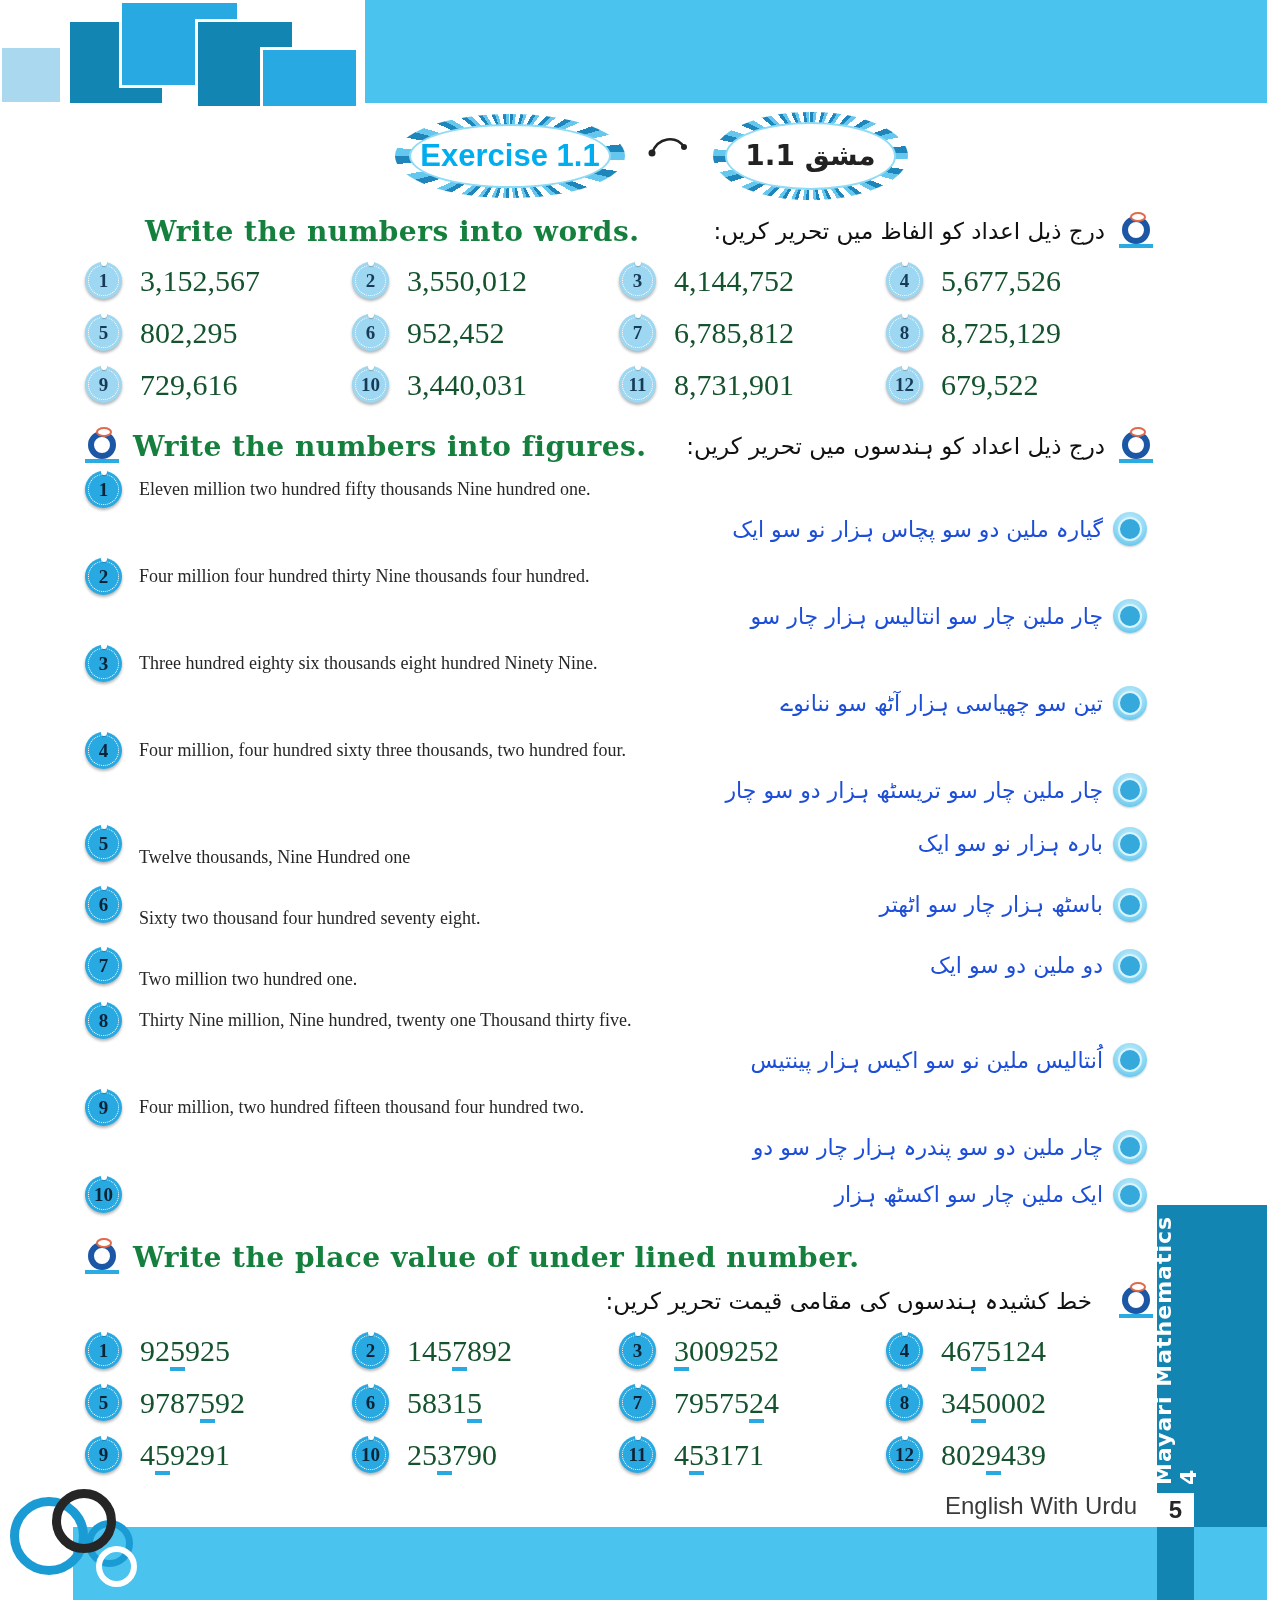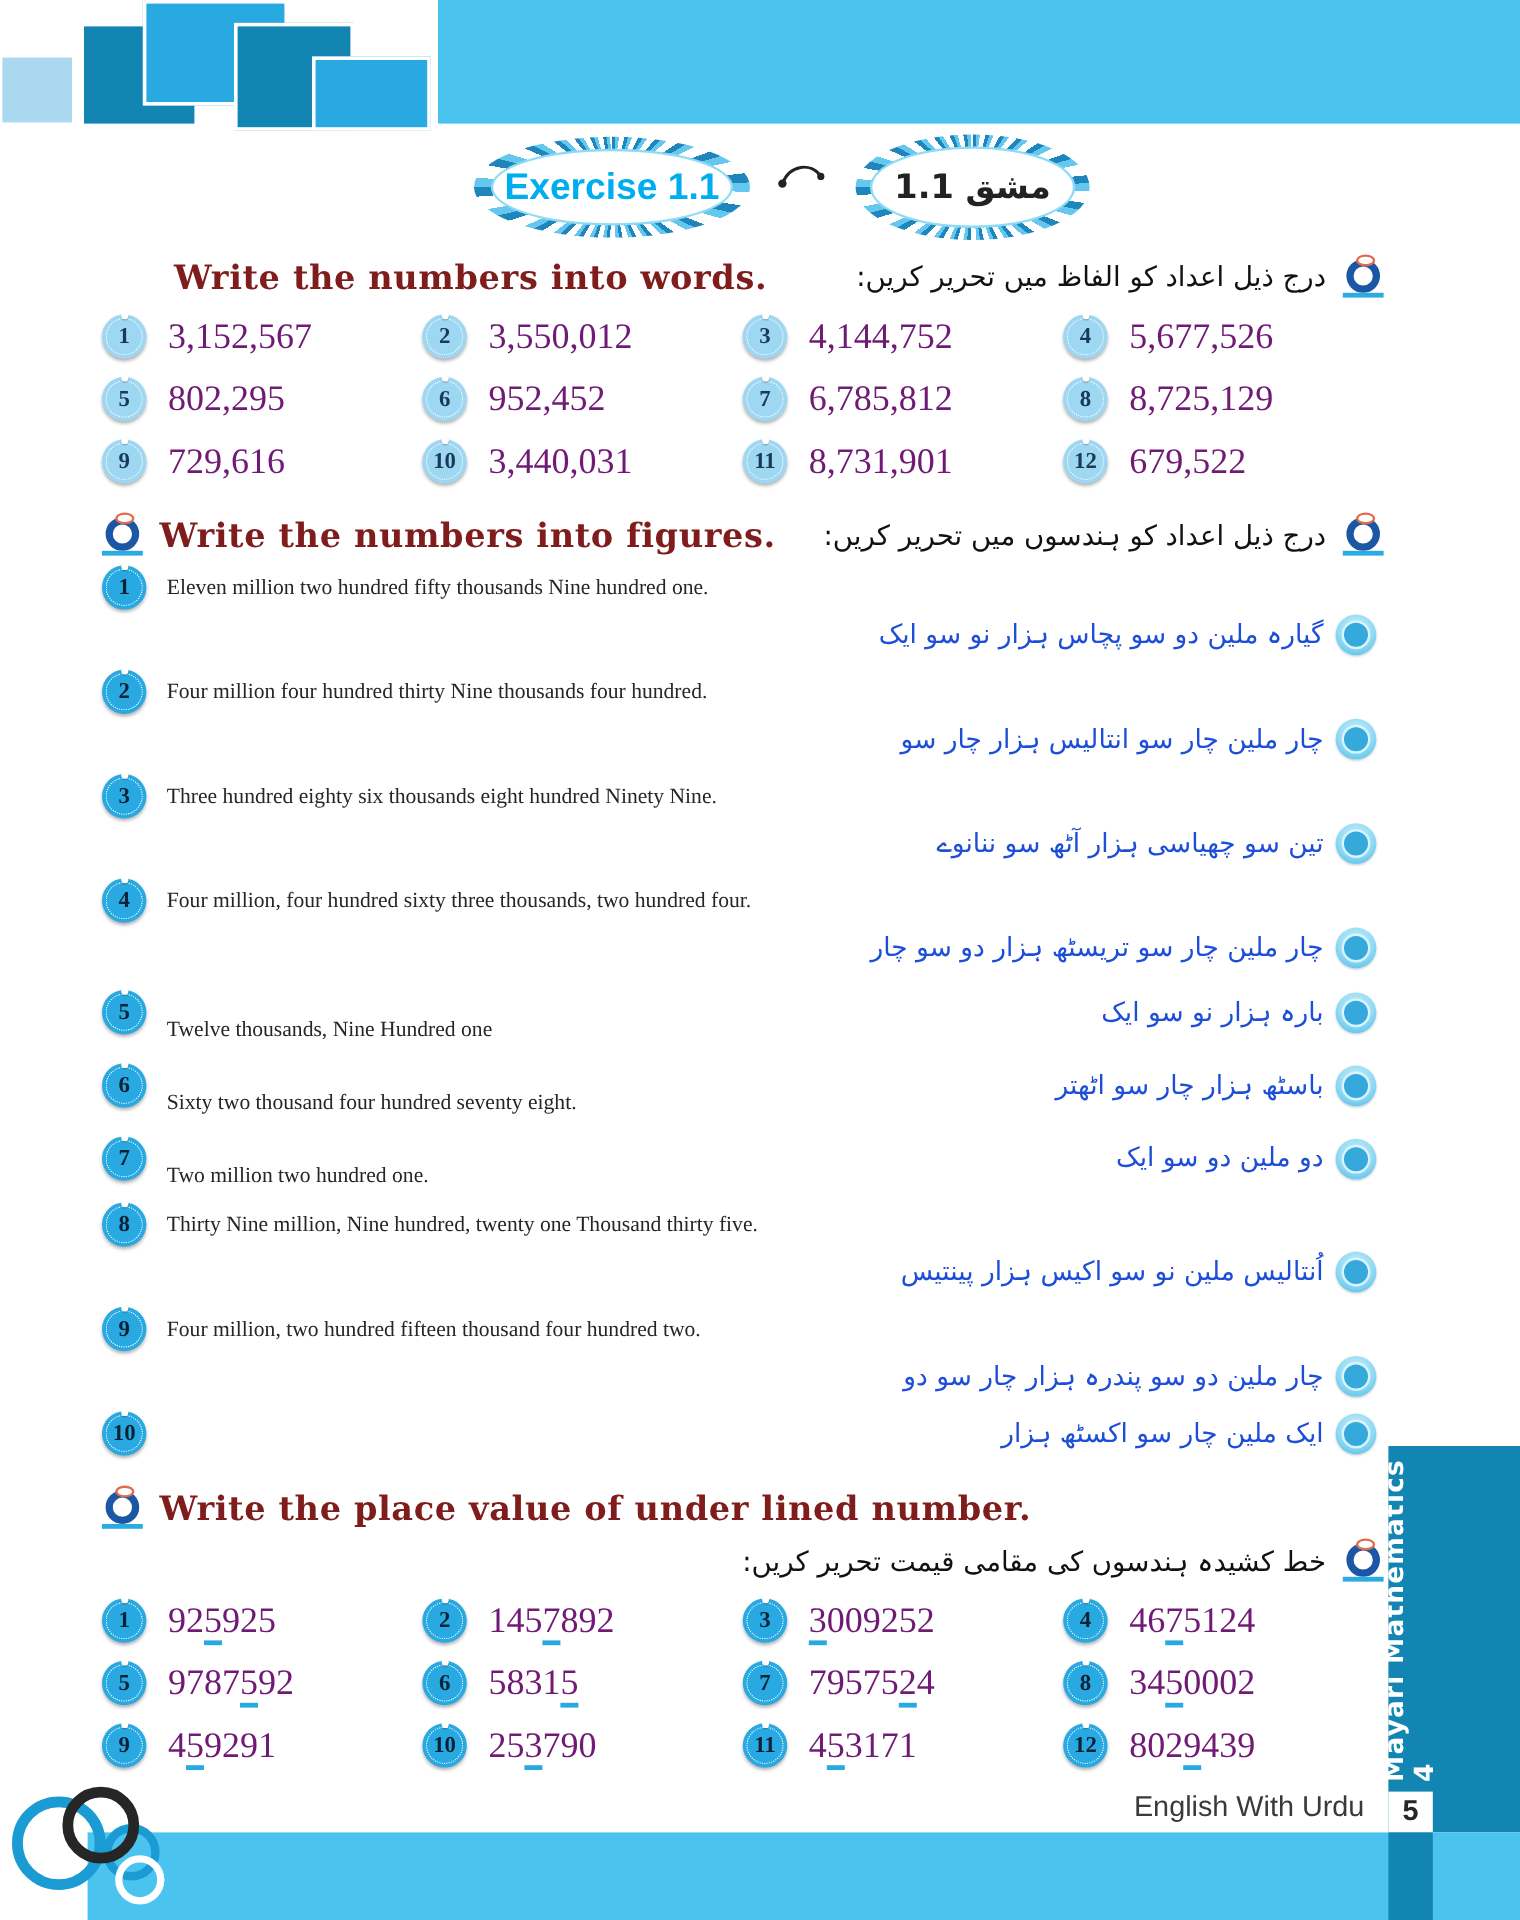--- a/index.html
+++ b/index.html
@@ -25,24 +25,24 @@
   .burst-en .burst-inner span{color:#00aeef;font:bold 31px "Liberation Sans", sans-serif;}
   .burst-ur{width:195px;height:88px;text-align:right;}
   .burst-ur .burst-inner span{color:#222;font:bold 28px "DejaVu Sans", sans-serif;direction:rtl;}
   .connector{margin:0 2px;position:relative;top:-8px;}
 
   
   .content{position:absolute;left:85px;top:198px;width:1068px;}
 
   
   .sec-head{display:flex;align-items:center;gap:14px;margin-top:14px;}
-  .sec-title{color:#7f1d1d;font:bold 28px "DejaVu Serif", serif;letter-spacing:.5px;text-align:center;}
+  .sec-title{color:#15803d;font:bold 28px "DejaVu Serif", serif;letter-spacing:.5px;text-align:center;}
   .sec-urdu{margin-left:auto;font:23px "DejaVu Sans", sans-serif;direction:rtl;color:#111;}
   .sec1 .sec-title{padding-left:60px;}
-  .sec3-urdu-row{display:flex;justify-content:flex-end;align-items:center;gap:14px;margin-top:6px;}
+  .sec3-urdu-row{display:flex;justify-content:flex-end;align-items:center;gap:27px;margin-top:6px;}
 
   
   .ring-icon{width:34px;height:38px;position:relative;display:inline-block;flex:0 0 auto;}
   .ring-icon::before{content:'';position:absolute;left:3px;top:4px;width:16px;height:16px;
       border-radius:50%;border:6px solid #1c57a5;}
   .ring-icon::after{content:'';position:absolute;left:0;bottom:2px;width:34px;height:4px;background:#2aabe2;}
   .ring-top{position:absolute;top:0;left:11px;width:12px;height:6px;border:2px solid #e06a4a;
       border-radius:50%;background:#fff;z-index:2;}
 
   
@@ -57,21 +57,21 @@
   
   .bullet{width:34px;height:34px;border-radius:50%;flex:0 0 auto;align-self:center;
       background:radial-gradient(circle at 50% 35%,#cdeffb 0%,#8fd9f4 55%,#49b7e4 100%);
       display:flex;align-items:center;justify-content:center;box-shadow:0 1px 2px rgba(0,0,0,.2);}
   .bullet::before{content:'';width:20px;height:20px;border-radius:50%;background:#35a9dc;
       border:2px solid #d9f4fd;}
 
   
   .num-grid{display:grid;grid-template-columns:repeat(4,1fr);row-gap:15px;margin-top:12px;}
   .cell{display:flex;align-items:center;gap:18px;}
-  .num{font-size:30px;color:#701a75;}
+  .num{font-size:30px;color:#14532d;}
   .num .ul{border-bottom:4px solid #29a9e1;padding-bottom:0px;}
 
   
   .items{margin-top:6px;}
   .item{display:grid;grid-template-columns:44px 1fr auto 40px;column-gap:10px;row-gap:4px;
         align-items:center;margin-bottom:12px;}
   .item .en{font-size:18px;grid-row:1;}
   .item .ur{font:22px "DejaVu Sans", sans-serif;direction:rtl;color:#1d4ed8;}
   .item.block .en{grid-column:2/5;}
   .item.block .ur{grid-row:2;grid-column:1/4;justify-self:end;}

